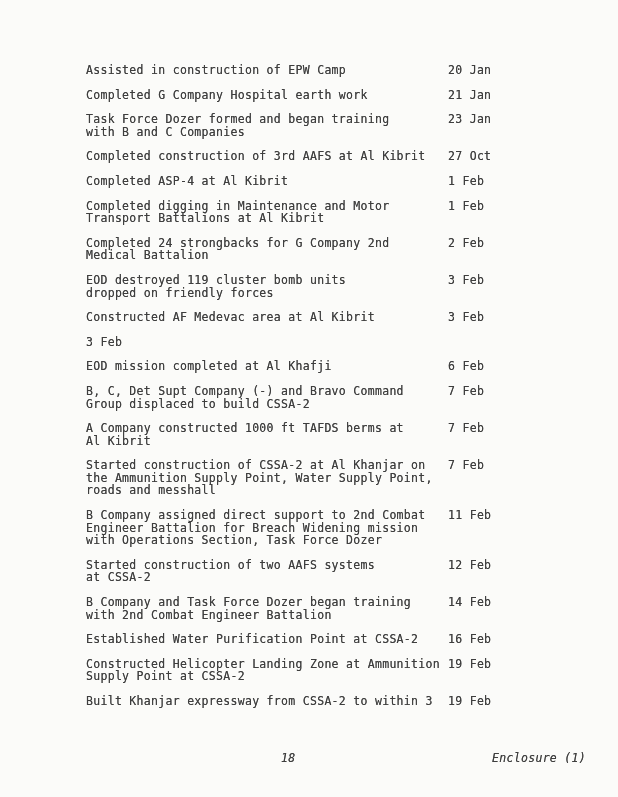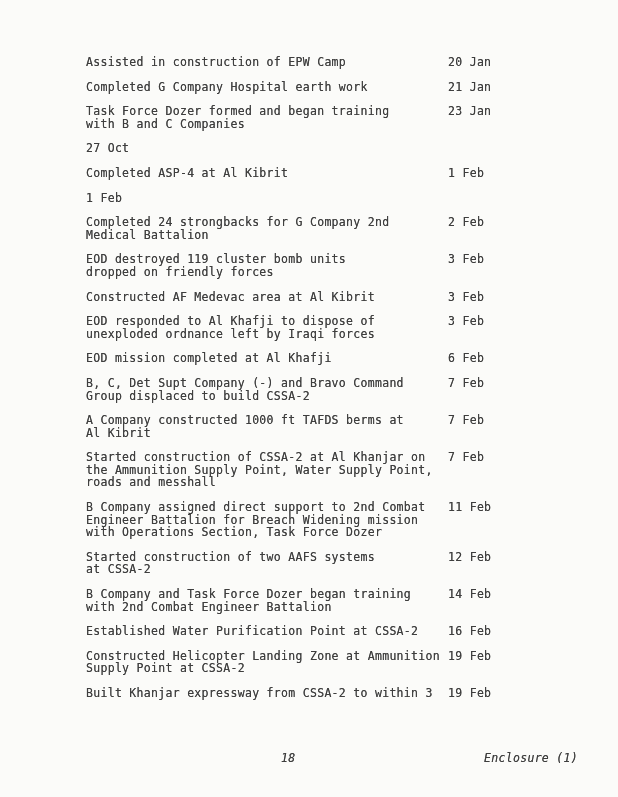--- a/index.html
+++ b/index.html
@@ -15,21 +15,21 @@
     font-family: "DejaVu Sans Mono", "Liberation Mono", monospace;
     color: #3e3e3e;
   }
   .page {
     position: absolute;
     inset: 0;
   }
   .entries {
     position: absolute;
     left: 86px;
-    top: 56px;
+    top: 64px;
     width: 410px;
   }
   .entry {
     display: flex;
     align-items: flex-start;
     margin-bottom: 12px;
   }
   .entry-text {
     flex: 1;
     padding-right: 6px;
@@ -58,21 +58,21 @@
     letter-spacing: 0.3px;
     text-shadow: 0 0 0.5px rgba(62,62,62,0.75);
     font-style: italic;
   }
   .page-number {
     position: absolute;
     left: 281px;
   }
   .enclosure {
     position: absolute;
-    right: 40px;
+    right: 32px;
     text-align: center;
   }
 </style>
 </head>
 <body>
 
 <div class="page">
 
   <div class="entries" id="entries">
       <div class="entry">
@@ -82,46 +82,47 @@
       <div class="entry">
         <span class="entry-text">Completed G Company Hospital earth work</span>
         <span class="entry-date">21 Jan</span>
       </div>
       <div class="entry">
         <span class="entry-text">Task Force Dozer formed and began training
 with B and C Companies</span>
         <span class="entry-date">23 Jan</span>
       </div>
       <div class="entry">
+        <span class="entry-text">Completed construction of 3rd AAFS at Al Kibrit</span>
         <span class="entry-date">27 Oct</span>
       </div>
       <div class="entry">
         <span class="entry-text">Completed ASP-4 at Al Kibrit</span>
         <span class="entry-date">1 Feb</span>
       </div>
       <div class="entry">
+        <span class="entry-text">Completed digging in Maintenance and Motor
+Transport Battalions at Al Kibrit</span>
         <span class="entry-date">1 Feb</span>
       </div>
       <div class="entry">
         <span class="entry-text">Completed 24 strongbacks for G Company 2nd
 Medical Battalion</span>
         <span class="entry-date">2 Feb</span>
       </div>
       <div class="entry">
         <span class="entry-text">EOD destroyed 119 cluster bomb units
 dropped on friendly forces</span>
         <span class="entry-date">3 Feb</span>
       </div>
       <div class="entry">
         <span class="entry-text">Constructed AF Medevac area at Al Kibrit</span>
         <span class="entry-date">3 Feb</span>
       </div>
       <div class="entry">
-        <span class="entry-text">EOD responded to Al Khafji to dispose of
-unexploded ordnance left by Iraqi forces</span>
         <span class="entry-date">3 Feb</span>
       </div>
       <div class="entry">
         <span class="entry-text">EOD mission completed at Al Khafji</span>
         <span class="entry-date">6 Feb</span>
       </div>
       <div class="entry">
         <span class="entry-text">B, C, Det Supt Company (-) and Bravo Command
 Group displaced to build CSSA-2</span>
         <span class="entry-date">7 Feb</span>

